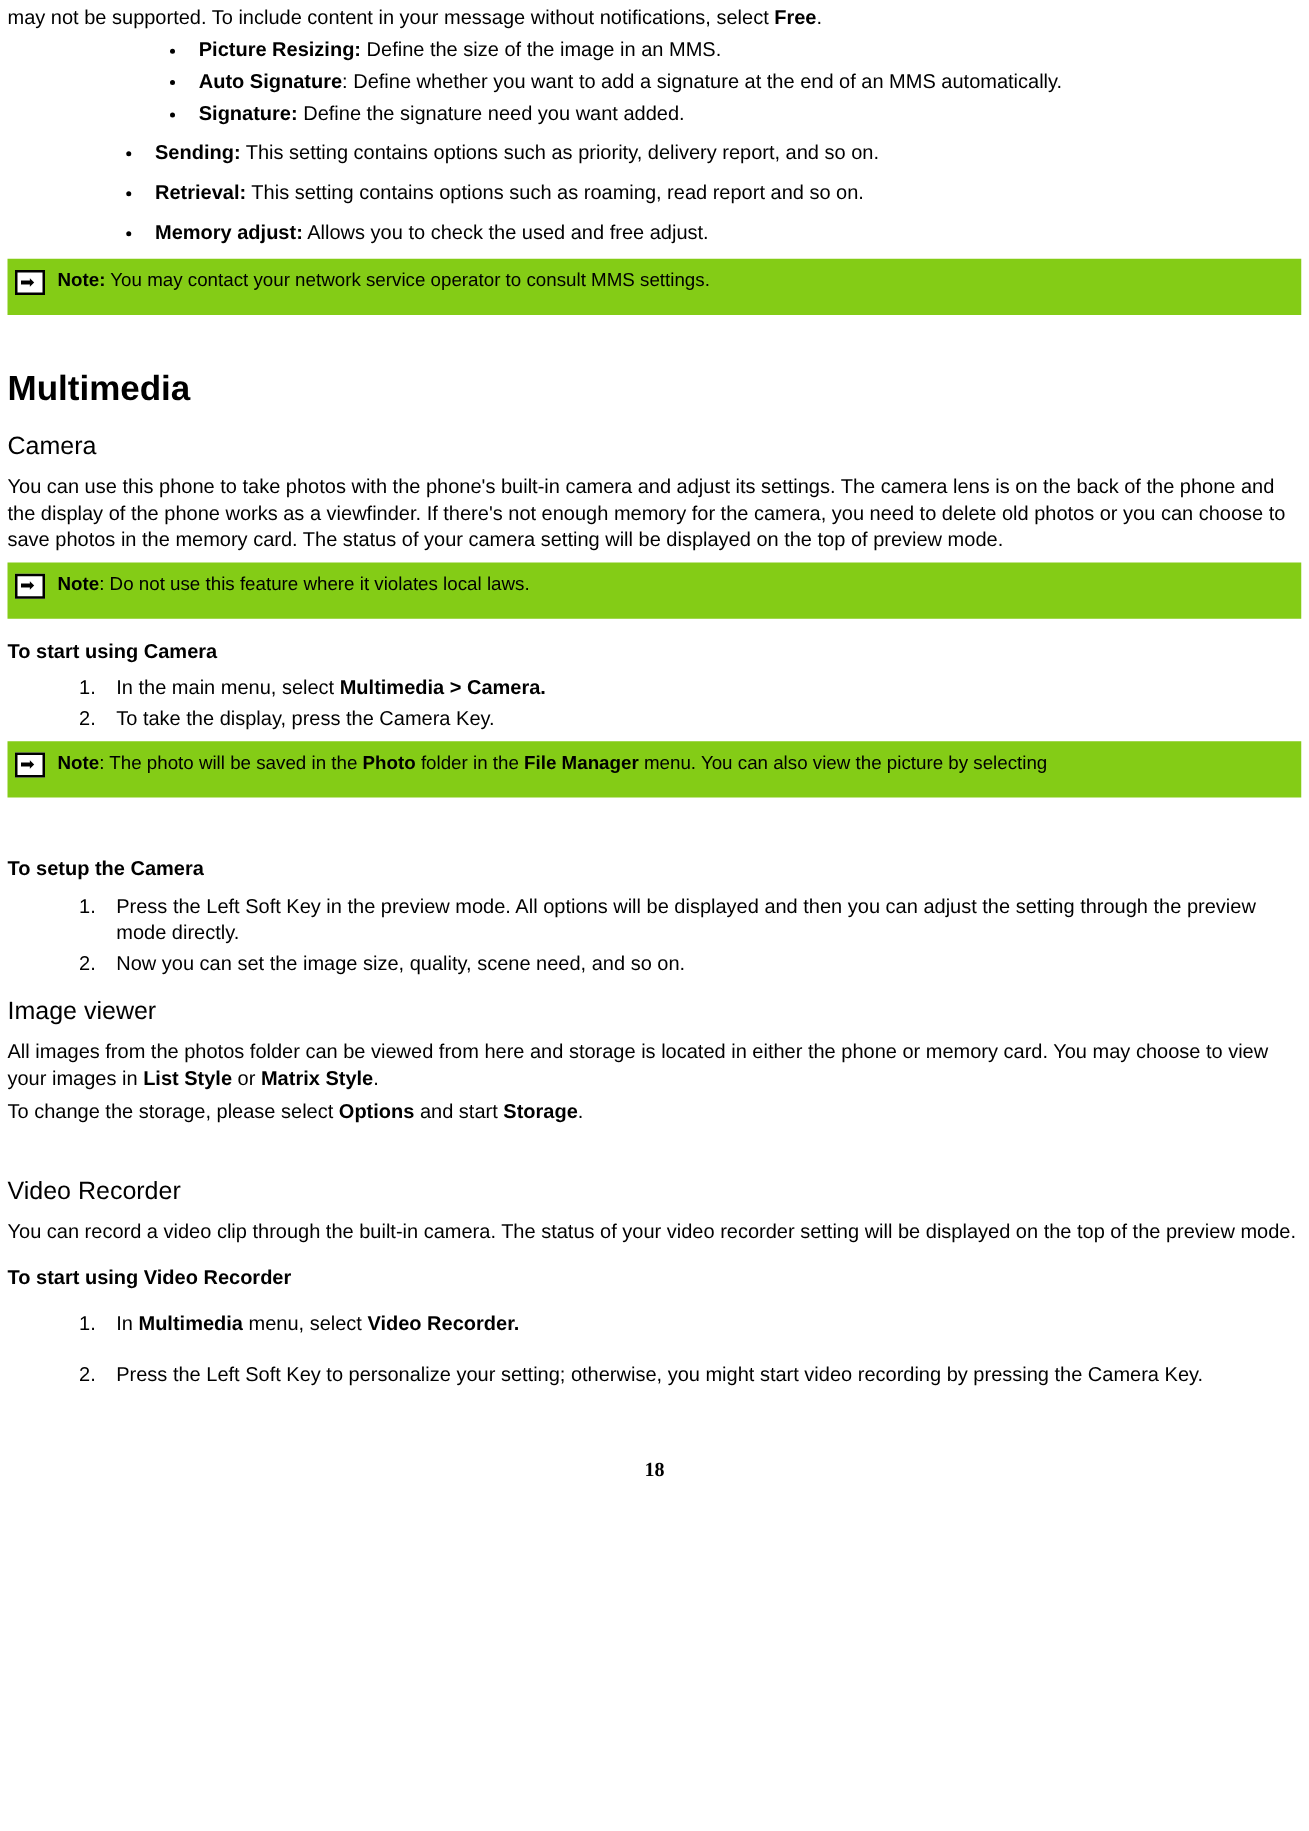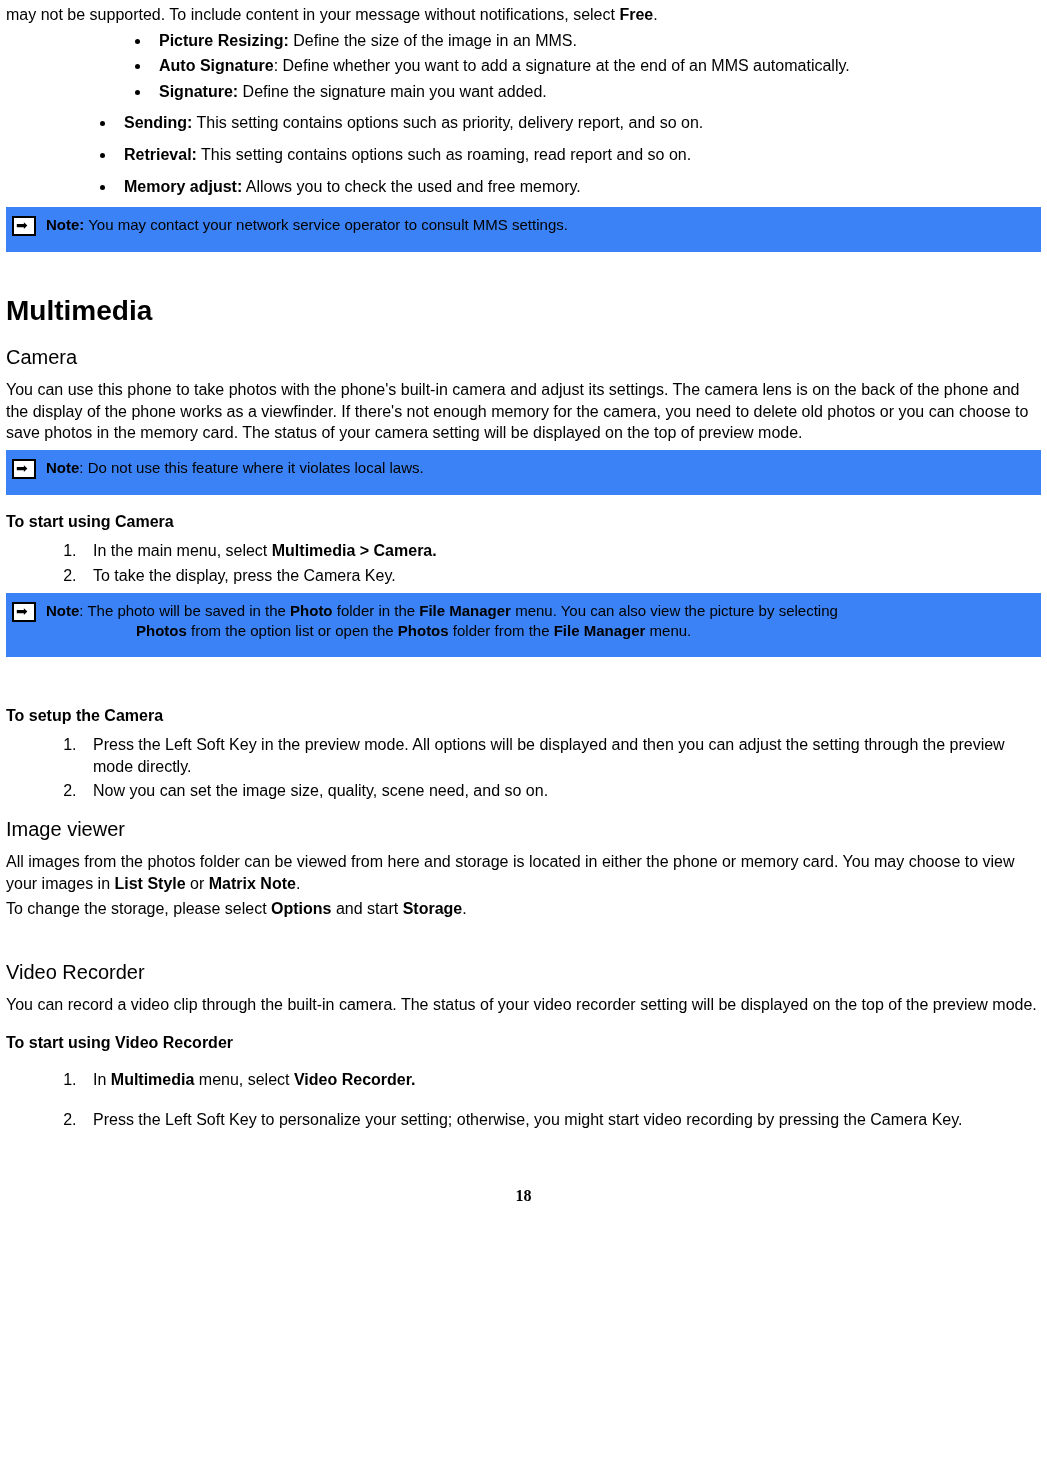--- a/index.html
+++ b/index.html
@@ -55,21 +55,21 @@
     ol > li {
       margin: 3px 0;
       padding-left: 12px;
     }
     ol.spaced > li {
       margin: 12px 0;
       padding-left: 12px;
       line-height: 1.8;
     }
     .note-box {
-      background: #3b82f6;
+      background: #84cc16;
       padding: 8px 6px 16px 6px;
       margin: 6px 0 10px 0;
       font-size: 15px;
     }
     .note-row {
       display: flex;
       align-items: flex-start;
     }
     .note-icon {
       display: inline-block;
@@ -111,27 +111,27 @@
 
 
 
 <p class="orphan">
   <span>may not be supported. To include content in your message without notifications, select </span><b>Free</b><span>.</span>
 </p>
 
 <ul class="inner-list">
   <li><b>Picture Resizing:</b><span> Define the size of the image in an MMS.</span></li>
   <li><b>Auto Signature</b><span>: Define whether you want to add a signature at the end of an MMS automatically.</span></li>
-  <li><b>Signature:</b><span> Define the signature main you want added.</span></li>
+  <li><b>Signature:</b><span> Define the signature need you want added.</span></li>
 </ul>
 
 <ul class="outer-list">
   <li><b>Sending:</b><span> This setting contains options such as priority, delivery report, and so on.</span></li>
   <li><b>Retrieval:</b><span> This setting contains options such as roaming, read report and so on.</span></li>
-  <li><b>Memory adjust:</b><span> Allows you to check the used and free memory.</span></li>
+  <li><b>Memory adjust:</b><span> Allows you to check the used and free adjust.</span></li>
 </ul>
 
 <div class="note-box">
   <div class="note-row">
     <span class="note-icon"></span>
     <div class="note-text">
       <b>Note:</b><span> You may contact your network service operator to consult MMS settings.</span>
     </div>
   </div>
 </div>
@@ -154,35 +154,34 @@
 <ol>
   <li><span>In the main menu, select </span><b>Multimedia &gt; Camera.</b></li>
   <li><span>To take the display, press the Camera Key.</span></li>
 </ol>
 
 <div class="note-box">
   <div class="note-row">
     <span class="note-icon"></span>
     <div class="note-text">
       <b>Note</b><span>: The photo will be saved in the </span><b>Photo</b><span> folder in the </span><b>File Manager</b><span> menu. You can also view the picture by selecting </span>
-      <div class="note-indent"><b>Photos</b><span> from the option list or open the </span><b>Photos</b><span> folder from the </span><b>File Manager</b><span> menu.</span></div>
     </div>
   </div>
 </div>
 
 <br>
 <h3>To setup the Camera</h3>
 <ol>
   <li><span>Press the Left Soft Key in the preview mode. All options will be displayed and then you can adjust the setting through the preview mode directly.</span></li>
   <li><span>Now you can set the image size, quality, scene need, and so on.</span></li>
 </ol>
 
 <h2>Image viewer</h2>
 <p>
-  <span>All images from the photos folder can be viewed from here and storage is located in either the phone or memory card. You may choose to view your images in </span><b>List Style</b><span> or </span><b>Matrix Note</b><span>.</span>
+  <span>All images from the photos folder can be viewed from here and storage is located in either the phone or memory card. You may choose to view your images in </span><b>List Style</b><span> or </span><b>Matrix Style</b><span>.</span>
 </p>
 <p>
   <span>To change the storage, please select </span><b>Options</b><span> and start </span><b>Storage</b><span>.</span>
 </p>
 
 <br>
 <h2>Video Recorder</h2>
 <p>You can record a video clip through the built-in camera. The status of your video recorder setting will be displayed on the top of the preview mode.</p>
 
 <h3>To start using Video Recorder</h3>

